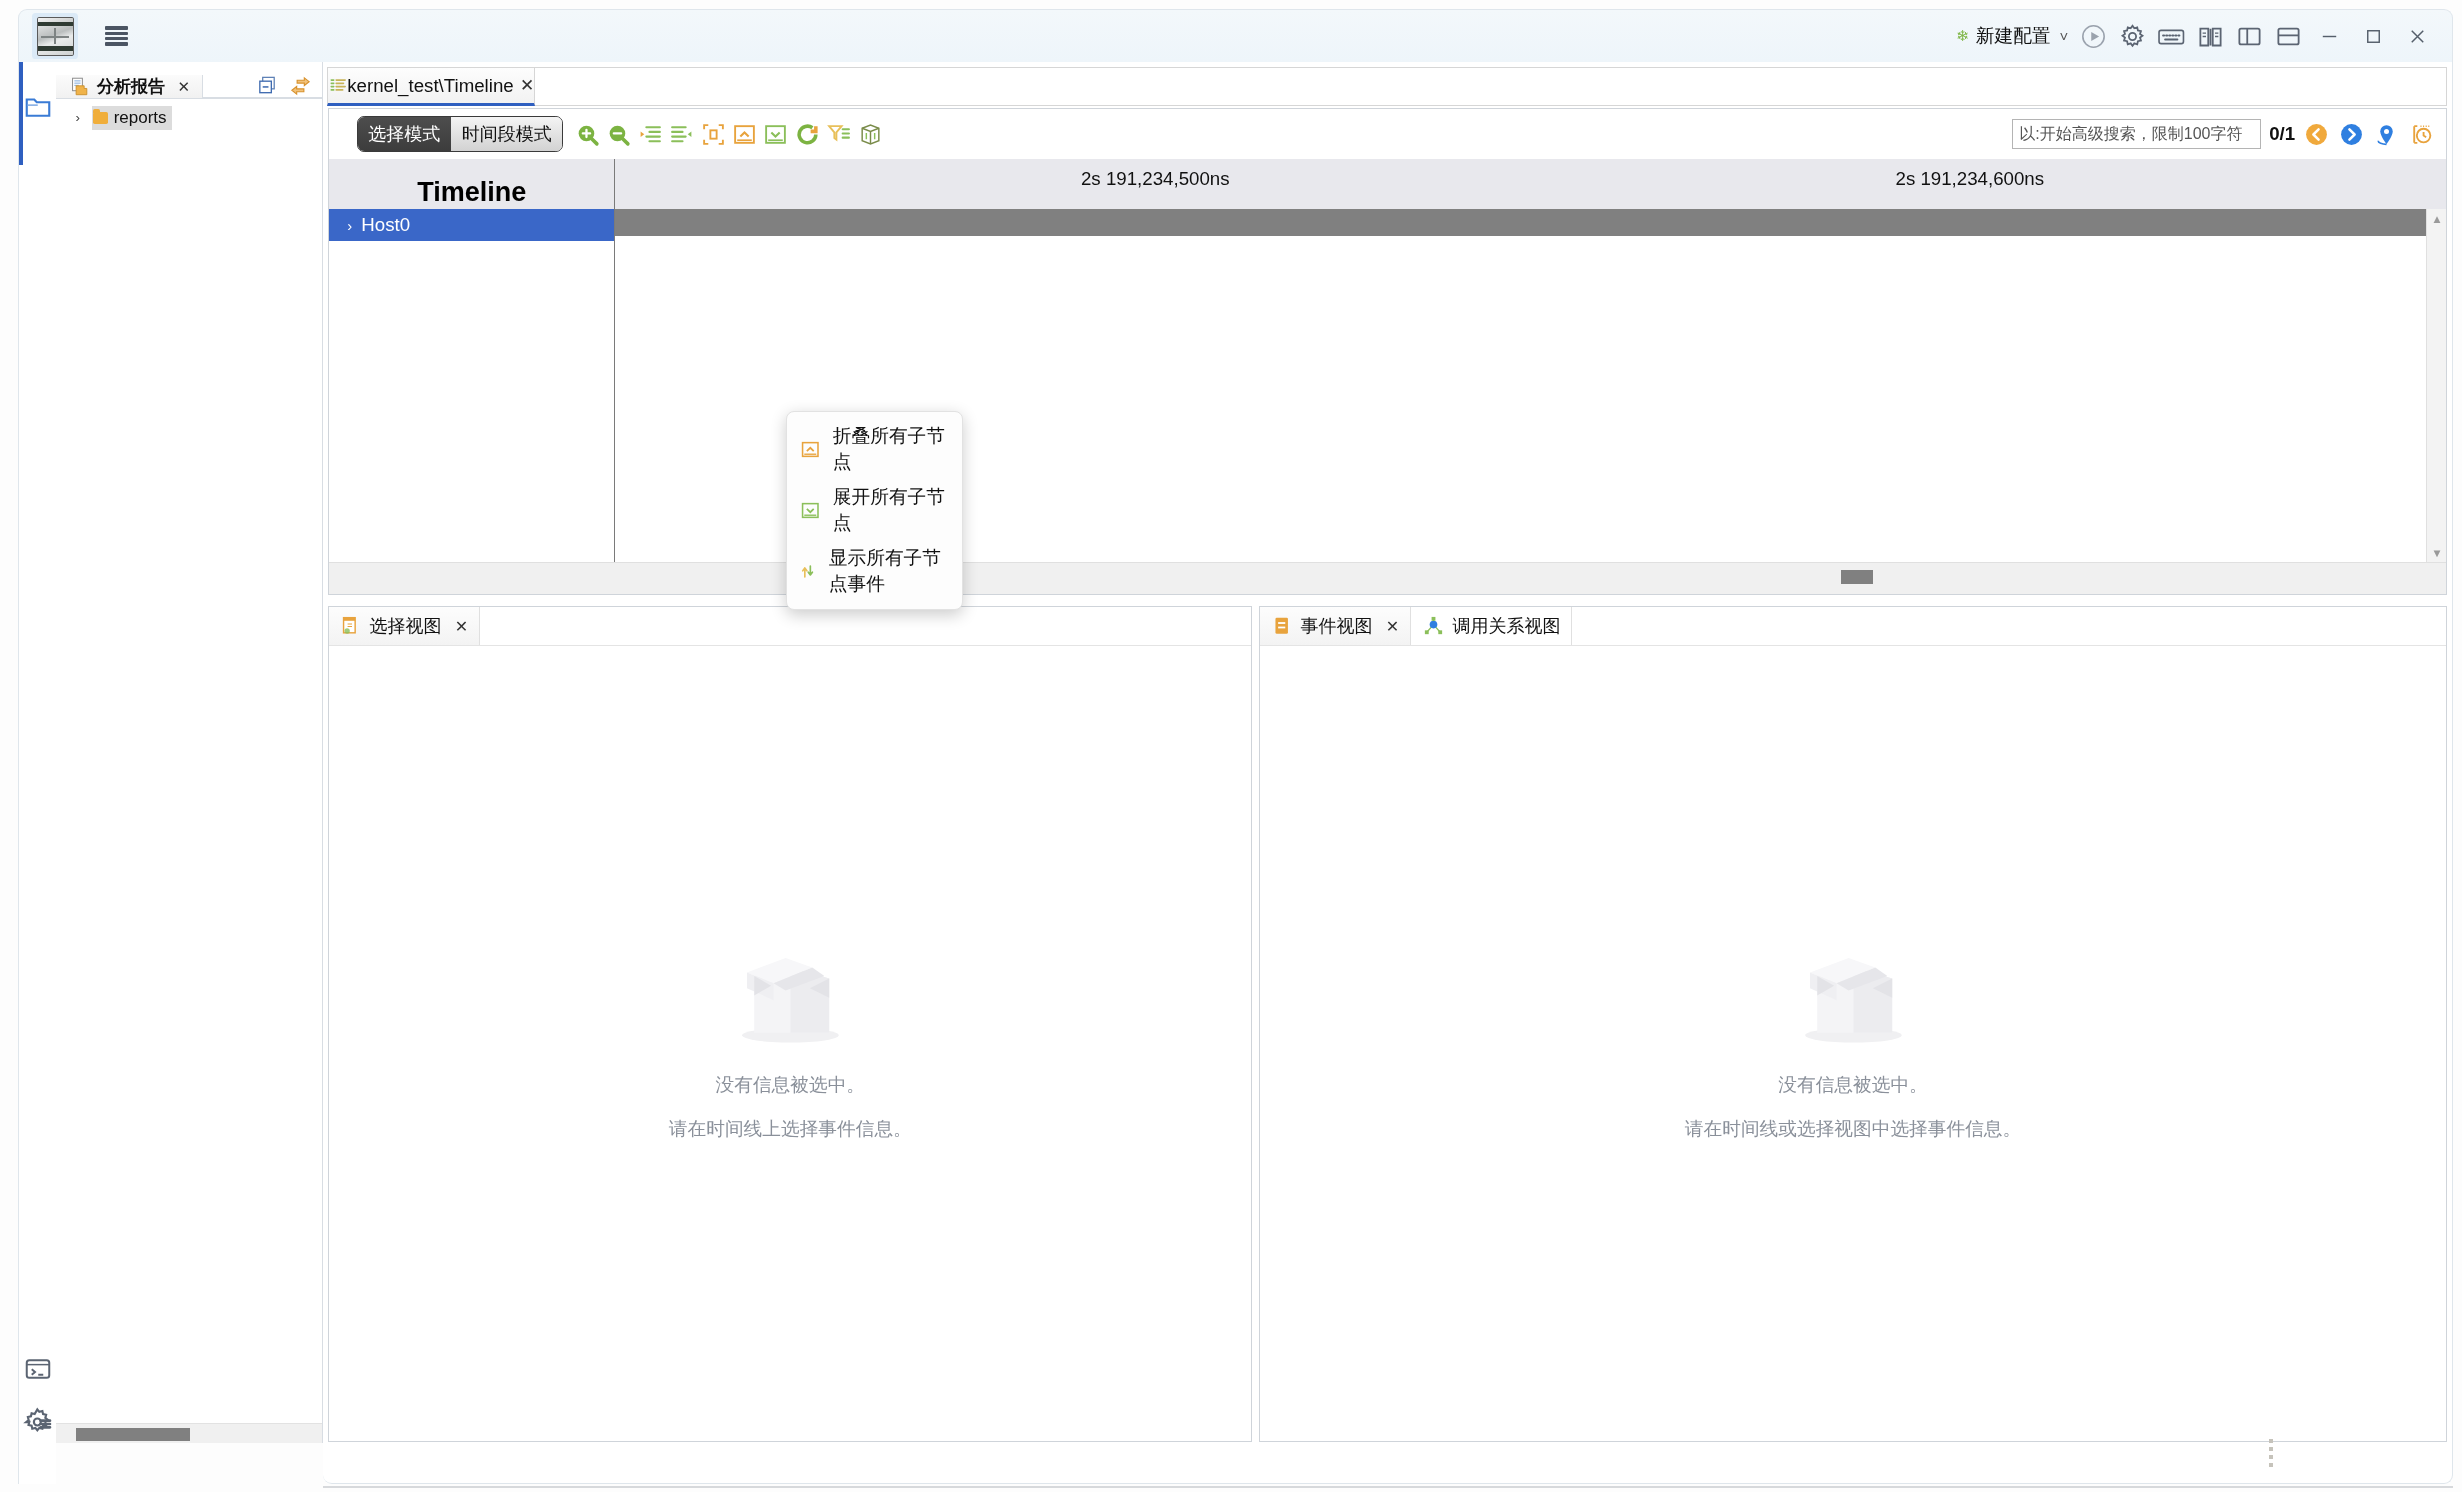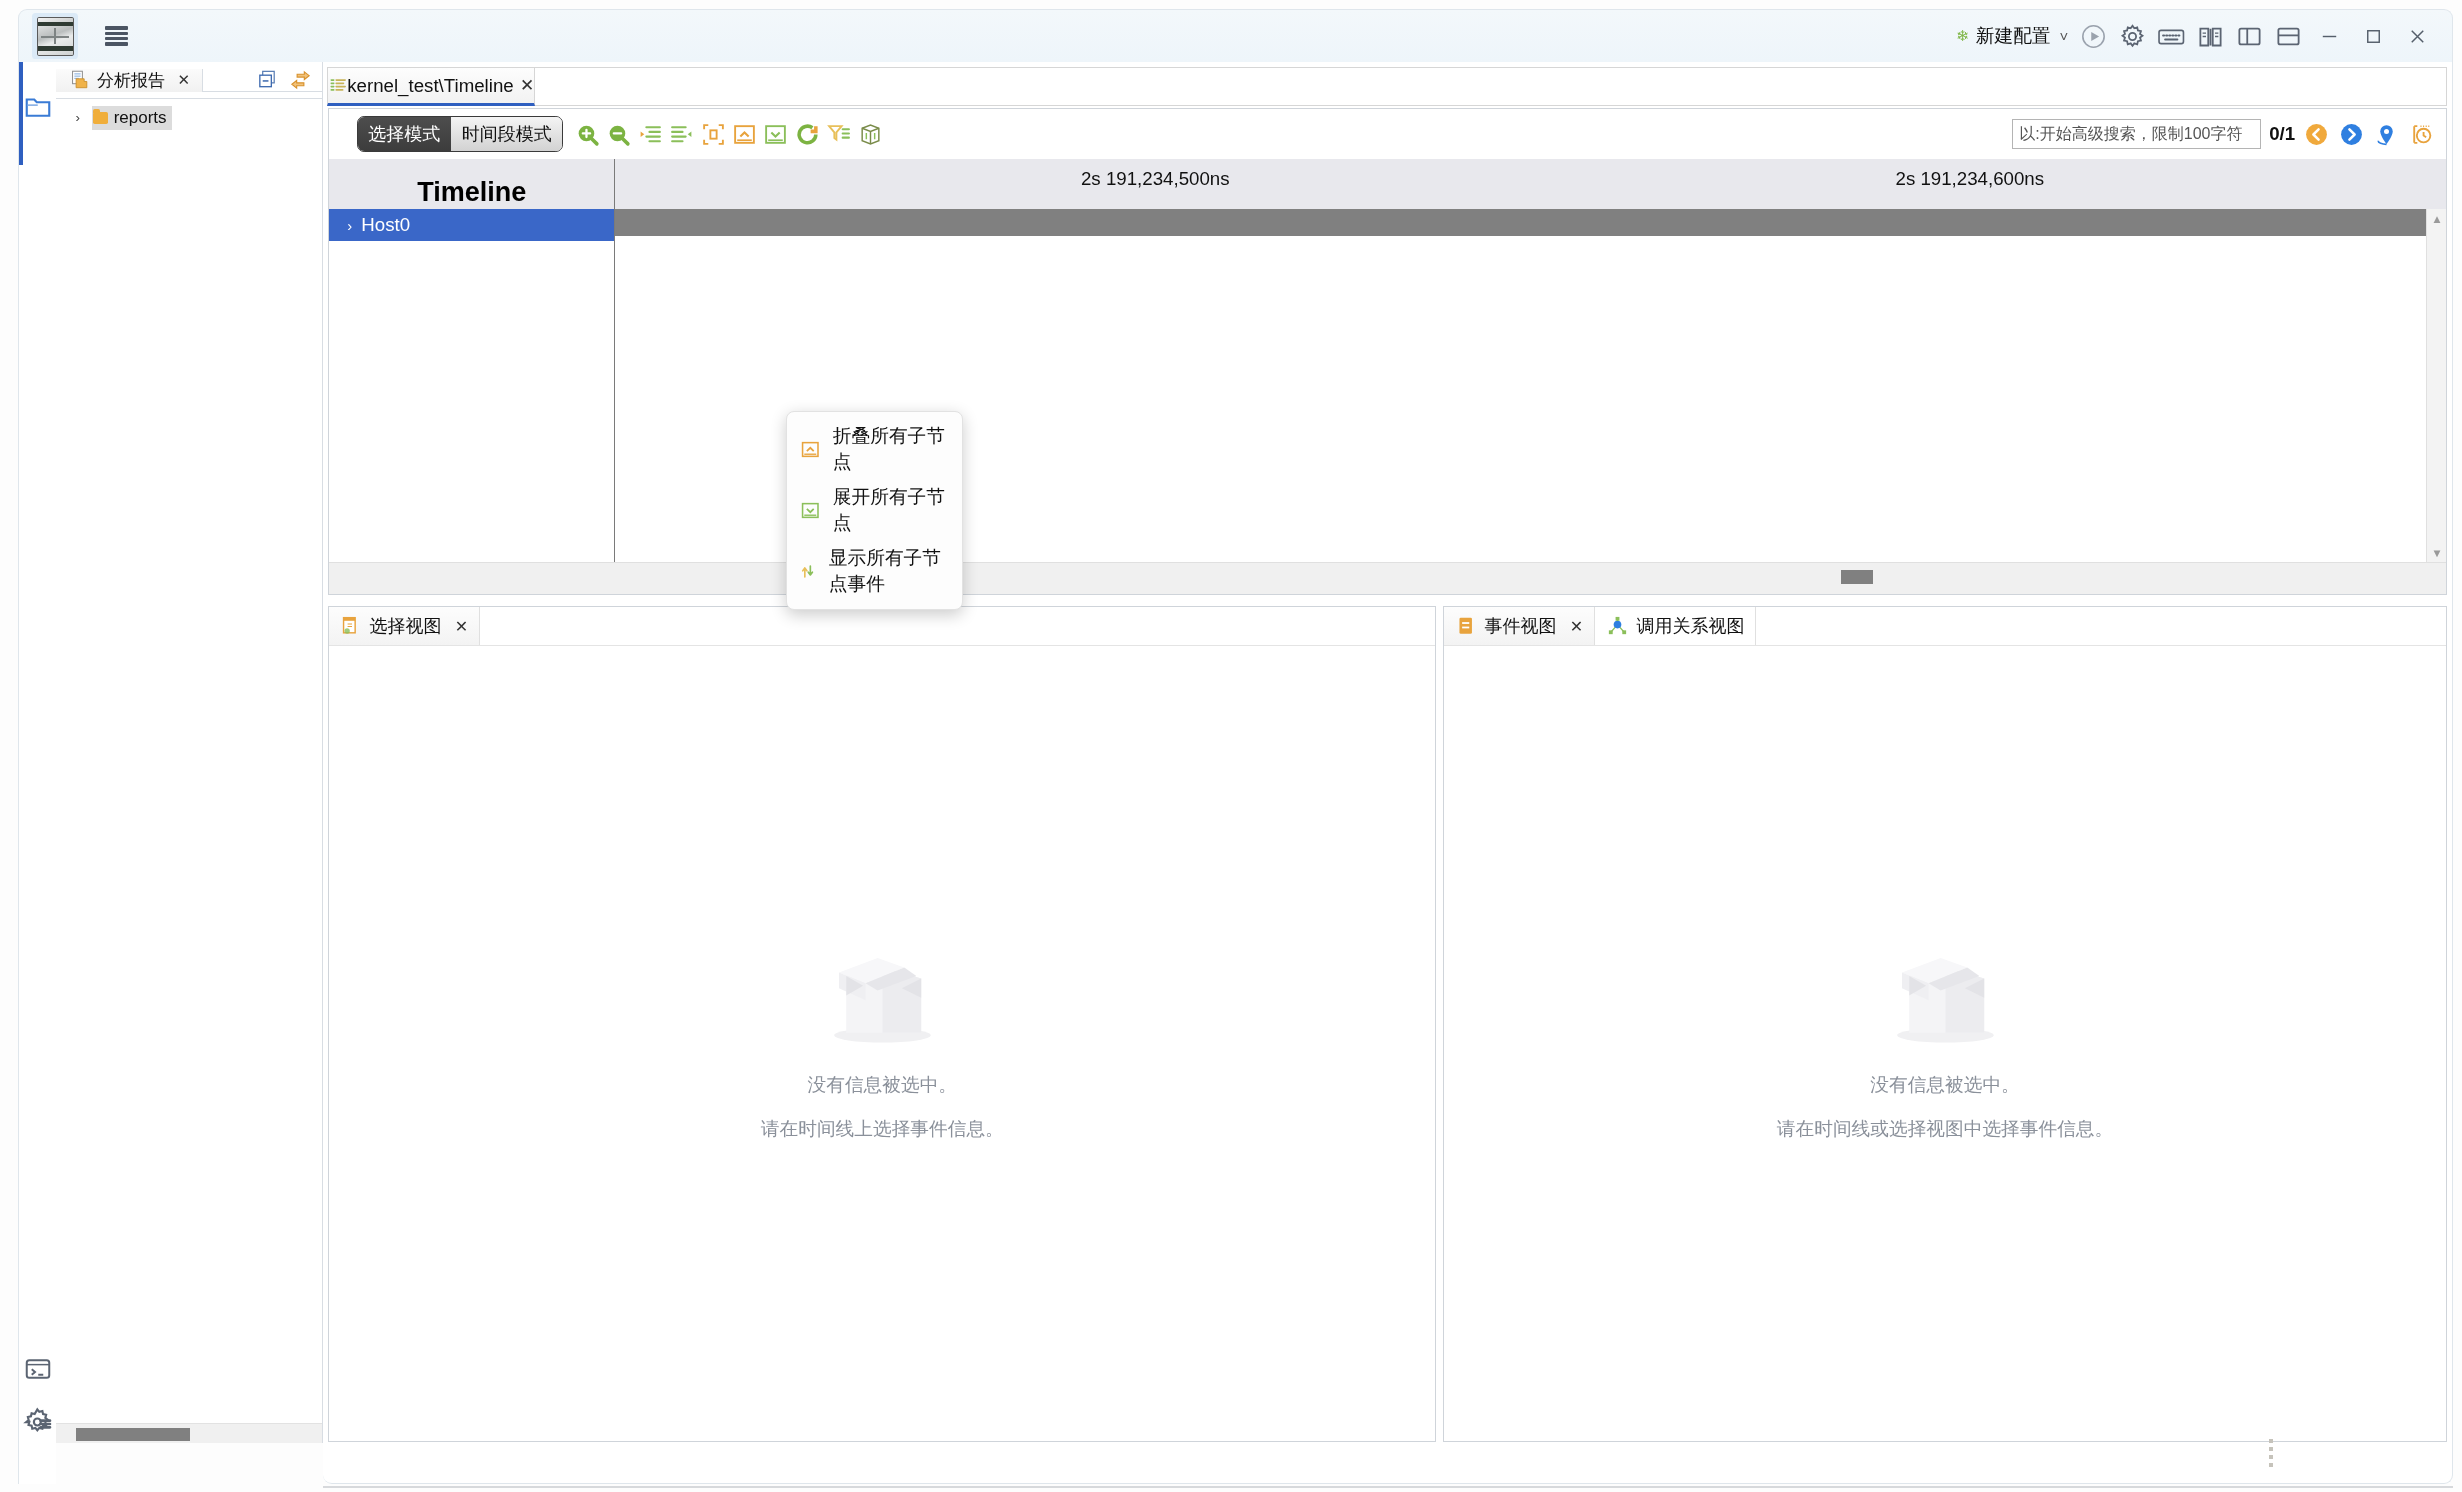--- a/index.html
+++ b/index.html
@@ -76,23 +76,24 @@
   .rail-strip { position:absolute; left:0; top:0; width:3.6px; height: 103px; background:#2f5fc0; }
   .rail-ico { width: 38px; height: 53px; display:flex; align-items:center; justify-content:center; cursor:pointer; }
   .rail-spacer { flex: 1; }
 
   
   .leftpanel {
     position:absolute; left: 56px; top: 62px; width: 267px; bottom: 50px;
     background:#ffffff; border-right:0.9px solid #d8dde3;
   }
   .panel-tabbar {
-    height: 37px; display:flex; align-items:center;
+    height: 37px; display:flex; align-items:flex-end;
     border-bottom:0.9px solid #d8dde3;
     background:#ffffff;
+    font-weight:bold;
   }
   .panel-tab {
     display:flex; align-items:center; gap:7.1px; padding: 0 12.5px;
     background: linear-gradient(#fbfbfb,#f1f1f1);
     border-right:0.9px solid #d8dde3;
     cursor:pointer;
     font-size: 17px; color:#111;
   }
   .panel-tab .tabclose { color:#333; font-size:15px; margin-left:5.3px; }
   .panel-tabfill { flex:1; border-bottom:0.9px solid #d8dde3; display:flex; align-items:center; justify-content:flex-end; gap:9px; padding-right:9px; background:#fff;}
@@ -176,21 +177,21 @@
     background:#fdfdfd; border:0.9px solid #e2e2e2; border-radius:8px;
     box-shadow: 0 4.4px 16px rgba(0,0,0,.20);
     padding: 7.1px 0;
     z-index: 50;
   }
   .ctxitem { display:flex; align-items:center; gap:12.5px; padding: 4.4px 12.5px; cursor:pointer; font-size:18.7px; color:#111; }
 
   
   .botwrap { position:absolute; left:5.3px; right:5.3px; top:544px; bottom: 41px; display:flex; gap:7.1px; }
   .botpanel { border:0.9px solid #cfd4da; background:#fff; position:relative; display:flex; flex-direction:column; }
-  .botpanel.left { width: 1108px; }
+  .botpanel.left { width: 924px; }
   .botpanel.right { flex:1; }
   .bot-tabbar { height: 39px; display:flex; align-items:stretch; border-bottom:0.9px solid #e4e4e4; }
   .bot-tab {
     display:flex; align-items:center; gap:8px; padding: 0 10.7px;
     background: linear-gradient(#fdfdfd,#f3f3f3);
     border-right:0.9px solid #e0e0e0;
     font-size:18px; color:#111; cursor:pointer;
   }
   .bot-tab.plain { background:#fff; border-right:0.9px solid #e0e0e0; }
   .bot-tab .tabclose{ font-size:16px; color:#333; margin-left:5.3px;}

